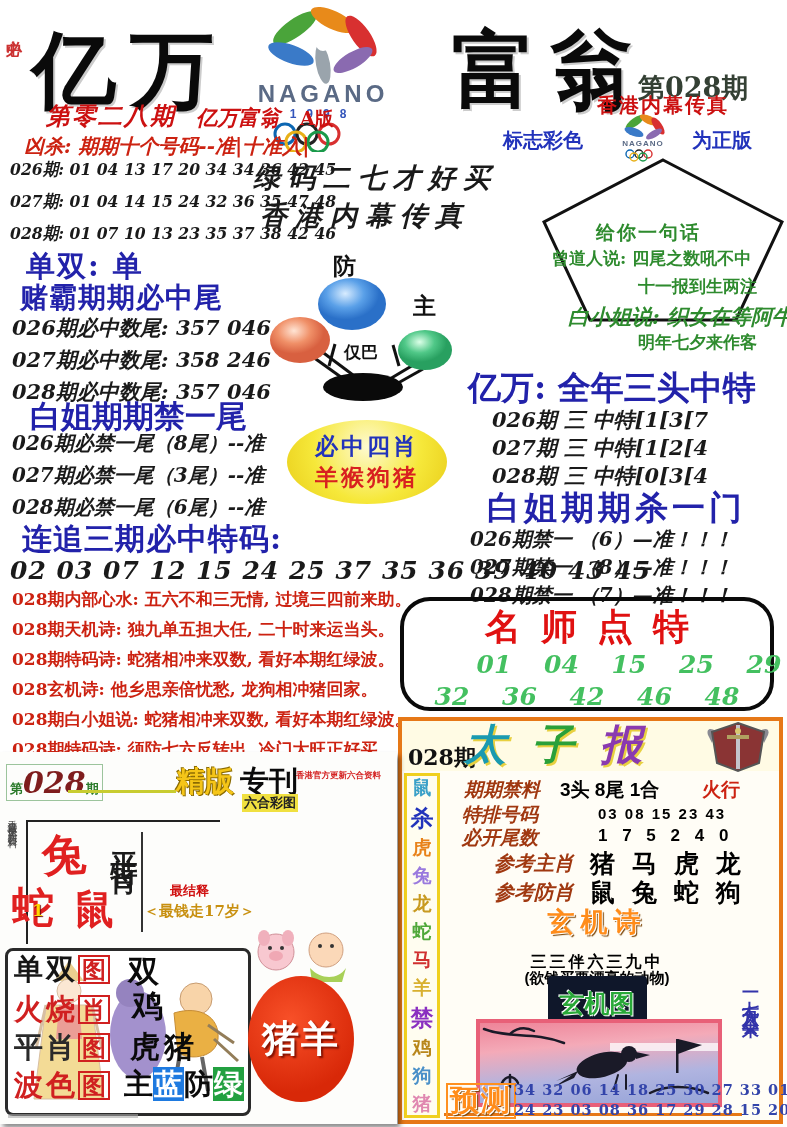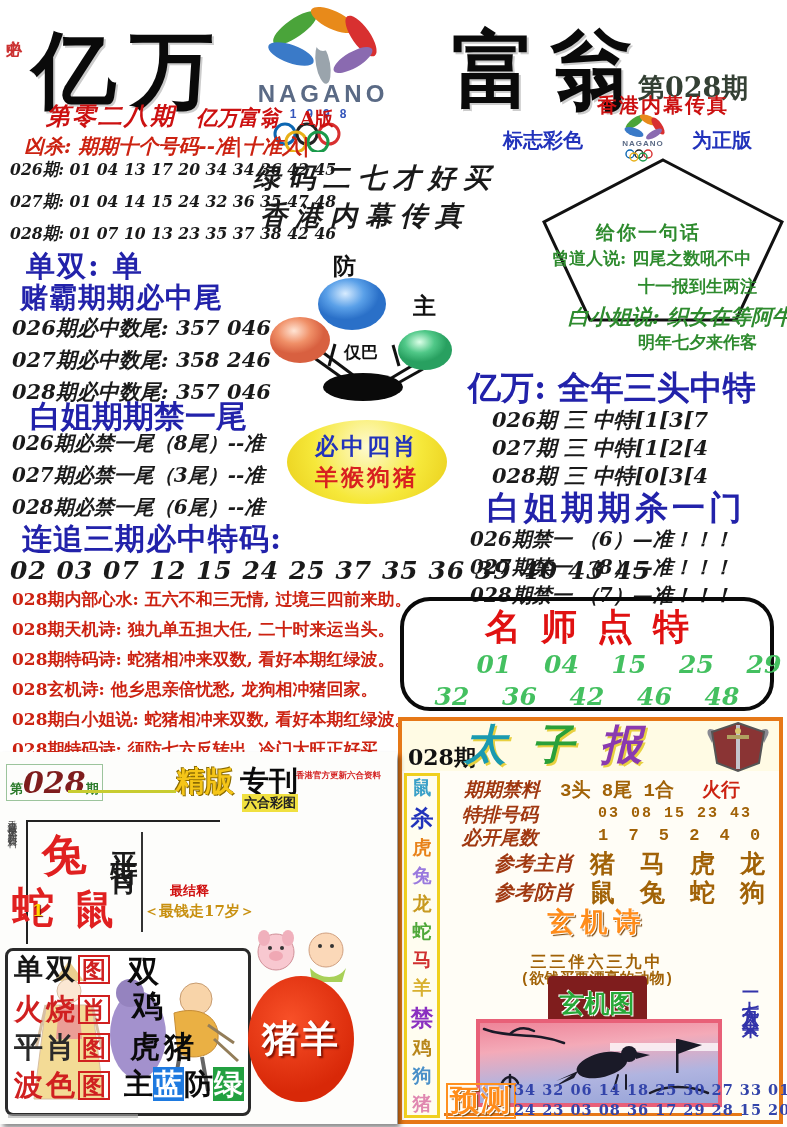--- a/index.html
+++ b/index.html
@@ -4,21 +4,21 @@
 <style>
   html,body{margin:0;padding:0;background:#e8e8e8;}
   #page{position:relative;width:787px;height:1127px;background:#ffffff;overflow:hidden;
         font-family:"Liberation Sans",sans-serif;color:#111;}
   .abs{position:absolute;white-space:nowrap;}
   .serif{font-family:"DejaVu Serif",serif;}
   .hand{font-family:"DejaVu Serif",serif;font-style:italic;font-weight:bold;color:#1a1a1a;}
   .bluehead{font-family:"DejaVu Serif",serif;font-weight:bold;color:#2222aa;}
   .redpoem{font-family:"DejaVu Serif",serif;font-weight:bold;color:#cc2211;}
   .green{color:#2e8b2e;font-weight:bold;font-family:"DejaVu Serif",serif;margin-top:44px;}
-  .navy{color:#a16207;font-weight:bold;font-family:Liberation Mono, monospace;}
+  .navy{color:#000000;font-weight:bold;font-family:Liberation Sans, sans-serif;}
   .plabel{color:#a03810;font-weight:bold;font-style:italic;font-family:"DejaVu Serif",serif;}
   .bigtitle{font-family:"DejaVu Serif",serif;font-weight:bold;color:#0a0a0a;font-size:84px;letter-spacing:14px;
             text-shadow:2px 2px 0 #cccccc;}
   .stamp{color:#d02020;border:2px solid #d02020;font-weight:bold;font-family:"DejaVu Serif",serif;
          font-size:24px;padding:0 2px;line-height:1.05;}
   .outline-orange{color:#ff8c1a;font-weight:bold;font-family:"DejaVu Serif",serif;
          text-shadow:1px 1px 0 #fff,-1px -1px 0 #fff,2px 2px 1px #7a4200;}
   .vtext{writing-mode:vertical-rl;}
   #prince{position:absolute;left:398px;top:717px;width:385px;height:407px;border:4px solid #e67817;
           background:#fffdf6;box-sizing:border-box;}
@@ -245,21 +245,21 @@
 
       <div class="abs plabel" style="left:92px;top:158px;font-size:20px;">参考防肖</div>
       <div class="abs navy" style="left:188px;top:155px;font-size:25px;letter-spacing:5px;">鼠 兔 蛇 狗</div>
 
       <div class="abs outline-orange" style="left:45px;top:152px;width:300px;text-align:center;font-size:27px;letter-spacing:6px;top:183px;">玄机诗</div>
       <div class="abs navy" style="left:45px;top:231px;width:300px;text-align:center;font-size:16px;letter-spacing:3px;">三三伴六三九中</div>
       <div class="abs navy" style="left:45px;top:248px;width:300px;text-align:center;font-size:15px;">(欲钱买要漂亮的动物)</div>
 
       <div class="abs" style="left:45px;top:266px;width:300px;text-align:center;">
         <span style="font-family:'DejaVu Serif',serif;font-weight:bold;font-size:25px;color:#28a838;
-                     background:#7f1d1d;padding:13px 12px;border-radius:4px;
+                     background:#0f172a;padding:13px 12px;border-radius:4px;
                      text-shadow:1px 1px 0 #fff,-1px -1px 0 #fff;">玄机图</span>
       </div>
 
       <div class="abs" style="left:74px;top:298px;width:246px;height:88px;border:4px solid #e86078;box-sizing:border-box;
                   background:linear-gradient(175deg,#ee8498 0%,#f4aab8 30%,#b0b4e0 65%,#96a4d8 100%);">
         <svg width="238" height="80" viewBox="0 0 238 80">
           <rect x="130" y="20" width="108" height="8" fill="rgba(255,255,255,0.75)"></rect>
           <g stroke="#1a1a28" stroke-width="2.5" fill="none" stroke-linecap="round">
             <path d="M4,6 C30,16 52,8 84,20"></path>
             <path d="M30,11 C38,4 46,4 54,8"></path>

